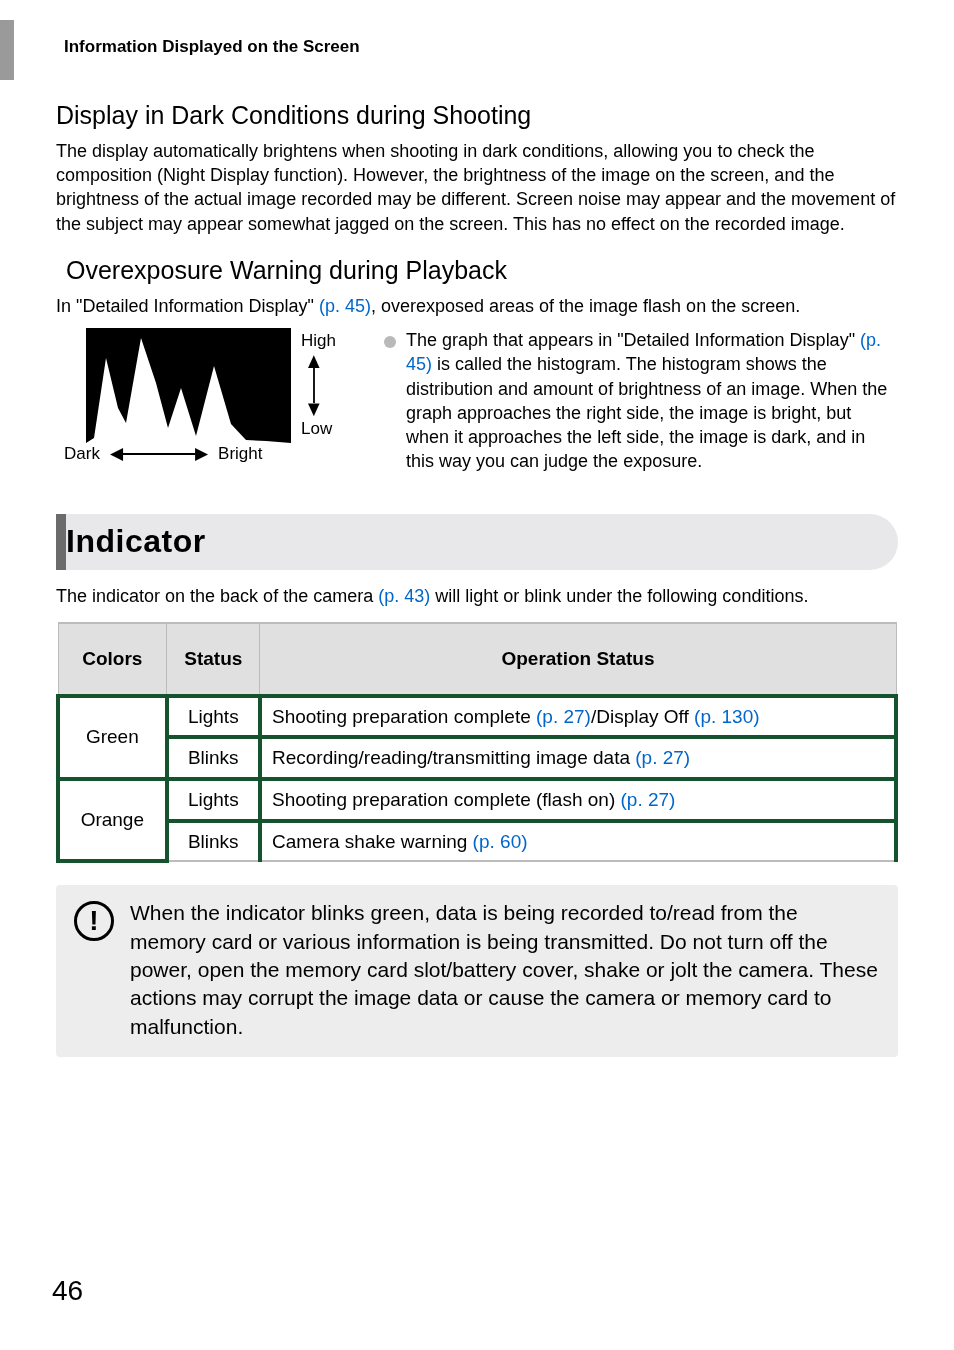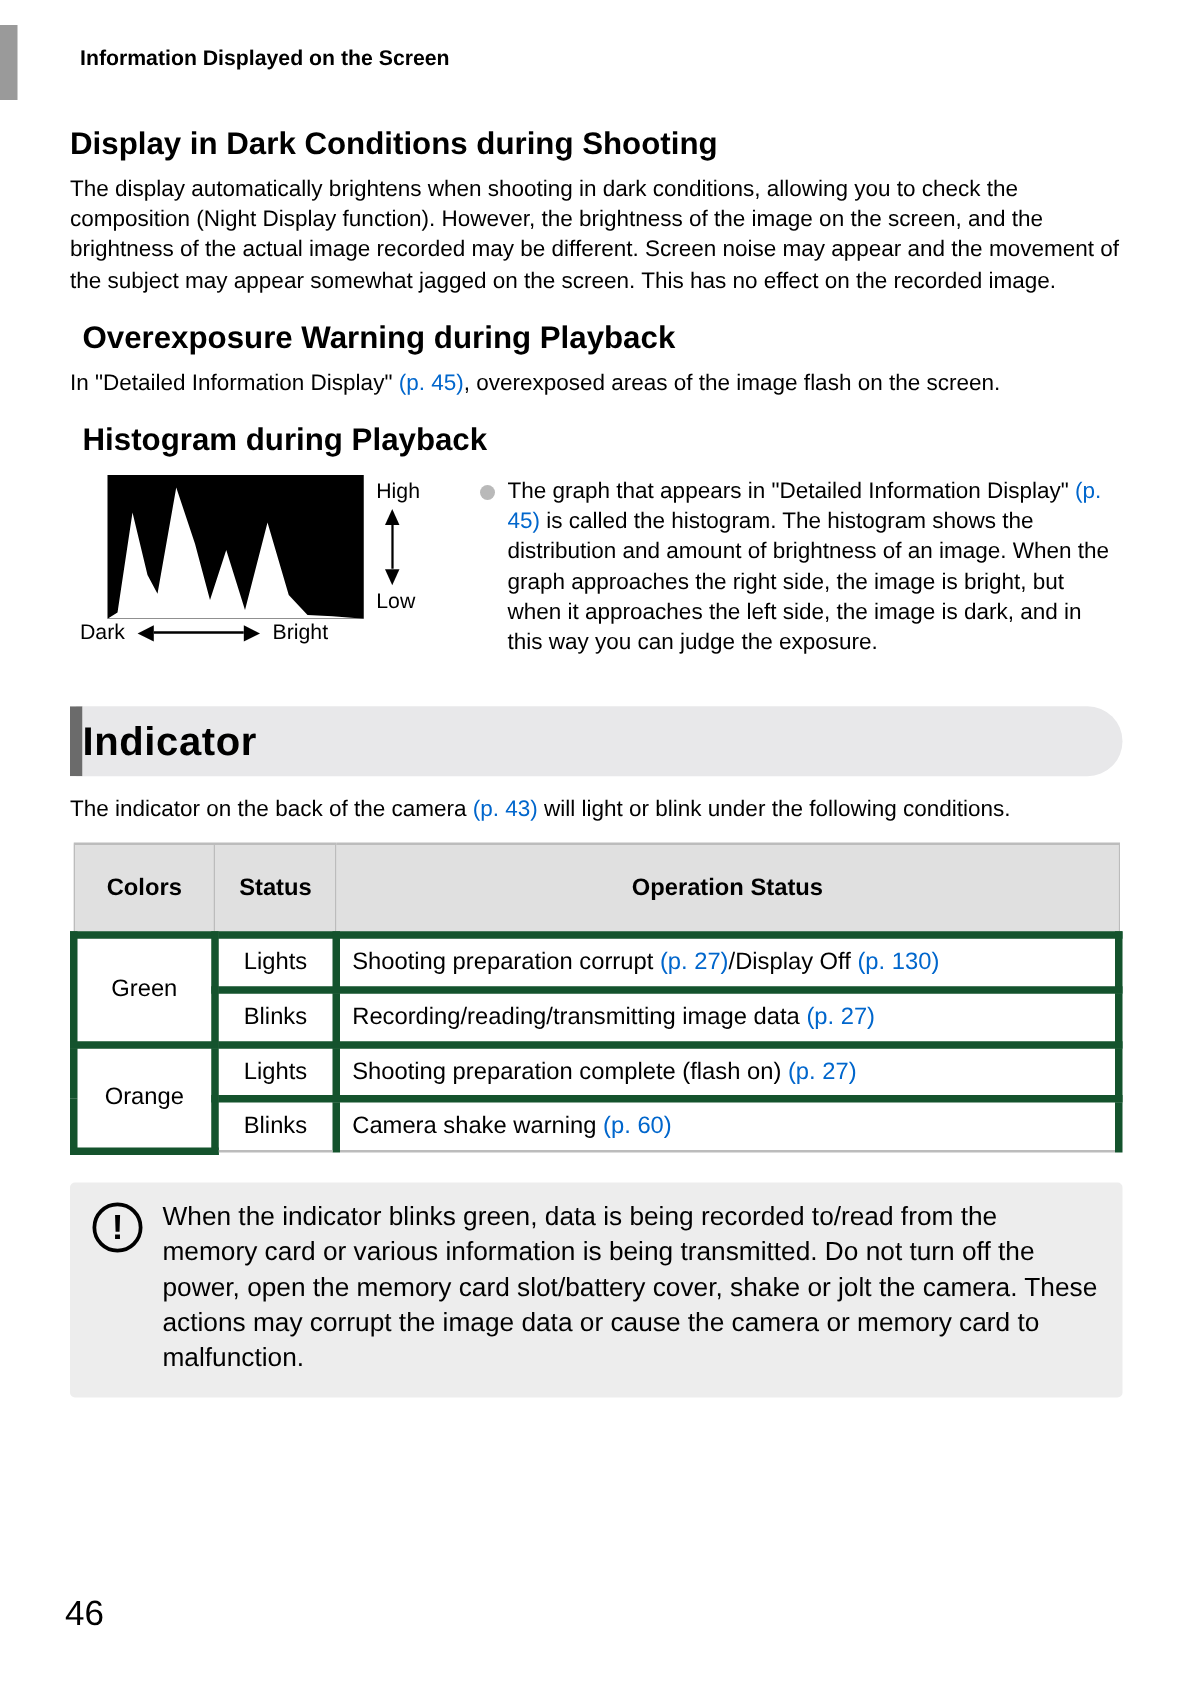--- a/index.html
+++ b/index.html
@@ -25,21 +25,21 @@
     padding: 36px 56px 40px 56px;
   }
   .header-line {
     font-weight: bold;
     font-size: 17px;
     margin-bottom: 40px;
     margin-left: 8px;
   }
   h2.sub {
     font-size: 25px;
-    font-weight: bold;
+    font-weight: normal;
     margin-bottom: 6px;
   }
   .body-text { font-size: 18px; }
   .link { color: #0066cc; }
   .section-gap { margin-top: 18px; margin-left: 10px; }
 
   .histogram-row {
     display: flex;
     align-items: flex-start;
     gap: 28px;
@@ -144,21 +144,21 @@
   table.indicator th {
     background: #e0e0e0;
     font-weight: bold;
     text-align: center;
     padding: 22px 8px;
     border: 1px solid #bcbcbc;
     border-top: 2px solid #bcbcbc;
   }
   table.indicator td {
     padding: 6px 10px;
-    border: 6px solid #14532d;
+    border: 4px solid #14532d;
     vertical-align: middle;
   }
   table.indicator td.center { text-align: center; }
   table.indicator tr:last-child td { border-bottom: 2px solid #bcbcbc; }
 
   .note-box {
     margin-top: 22px;
     background: #ededed;
     border-radius: 4px;
     padding: 14px 20px 16px 18px;
@@ -198,21 +198,20 @@
   <div class="header-line">Information Displayed on the Screen</div>
 
   <h2 class="sub">Display in Dark Conditions during Shooting</h2>
   <p class="body-text">The display automatically brightens when shooting in dark conditions, allowing you to check the composition (Night Display function). However, the brightness of the image on the screen, and the brightness of the actual image recorded may be different. Screen noise may appear and the movement of the subject may appear somewhat jagged on the screen. This has no effect on the recorded image.</p>
 
   <h2 class="sub section-gap">Overexposure Warning during Playback</h2>
   <p class="body-text">
     <span>In "Detailed Information Display" </span><span class="link">(p. 45)</span><span>, overexposed areas of the image flash on the screen.</span>
   </p>
 
-  <h2 class="sub section-gap">Histogram during Playback</h2>
 
   <div class="histogram-row">
     <div class="histogram-block">
       <div class="histo-top">
         <div class="histo-graph">
           <svg viewBox="0 0 205 115" width="205" height="115">
             <polygon points="0,115 8,110 20,30 32,80 40,95 55,10 70,55 82,100 95,60 110,108 128,38 145,96 160,112 180,113 205,115" fill="#ffffff"></polygon>
           </svg>
         </div>
         <div class="histo-right">
@@ -258,21 +257,21 @@
         <th>Colors</th>
         <th>Status</th>
         <th>Operation Status</th>
       </tr>
     </thead>
     <tbody>
       <tr>
         <td class="center" rowspan="2">Green</td>
         <td class="center">Lights</td>
         <td>
-          <span>Shooting preparation corrupt </span><span class="link">(p. 27)</span><span>/Display Off </span><span class="link">(p. 130)</span>
+          <span>Shooting preparation complete </span><span class="link">(p. 27)</span><span>/Display Off </span><span class="link">(p. 130)</span>
         </td>
       </tr>
       <tr>
         <td class="center">Blinks</td>
         <td>
           <span>Recording/reading/transmitting image data </span><span class="link">(p. 27)</span>
         </td>
       </tr>
       <tr>
         <td class="center" rowspan="2">Orange</td>

